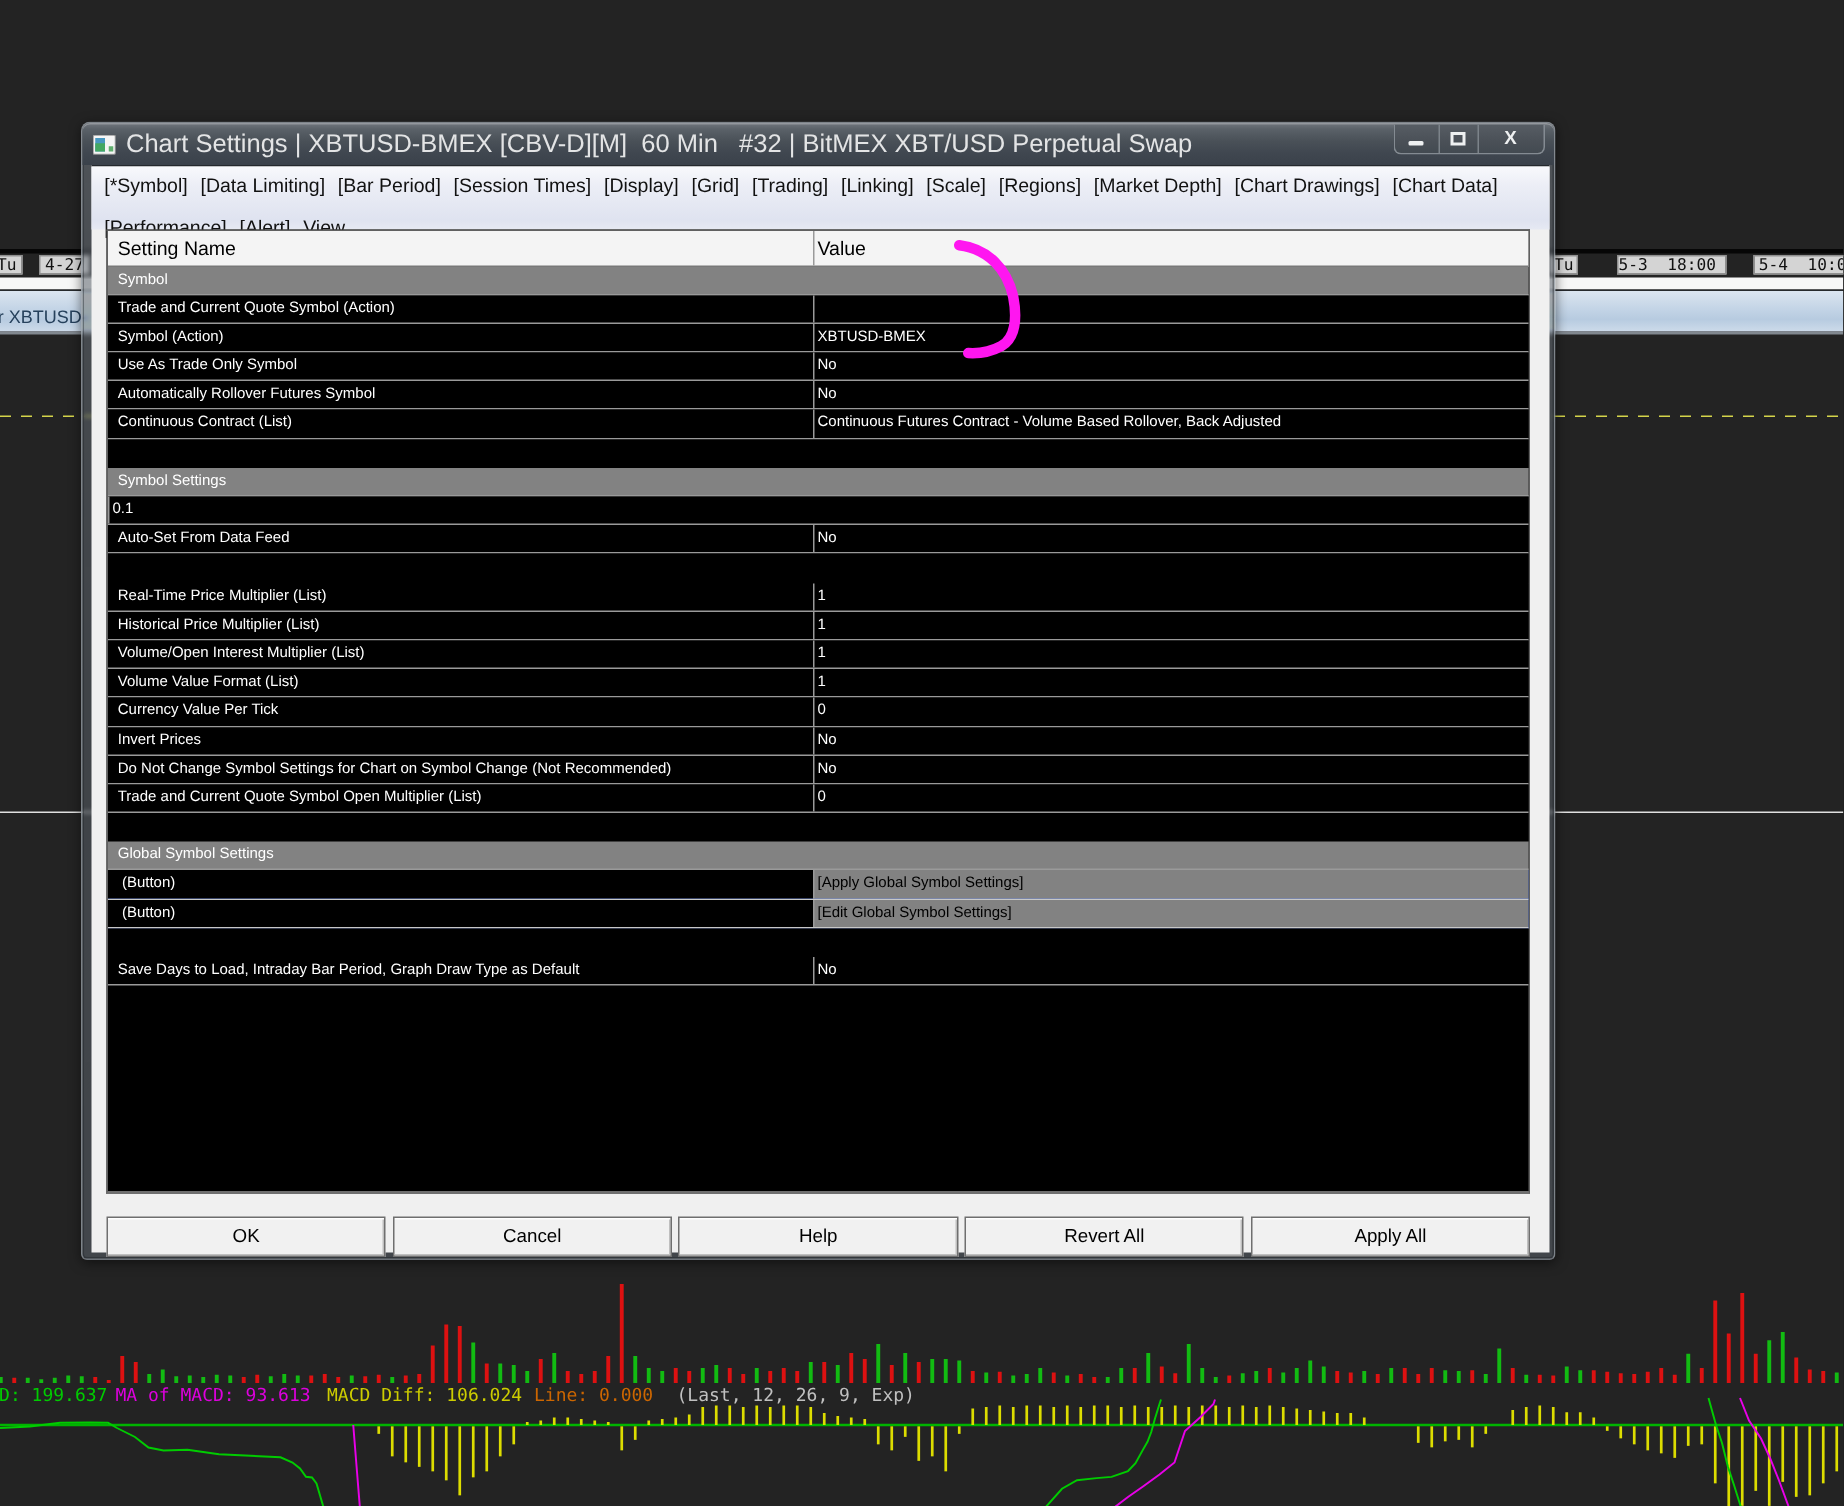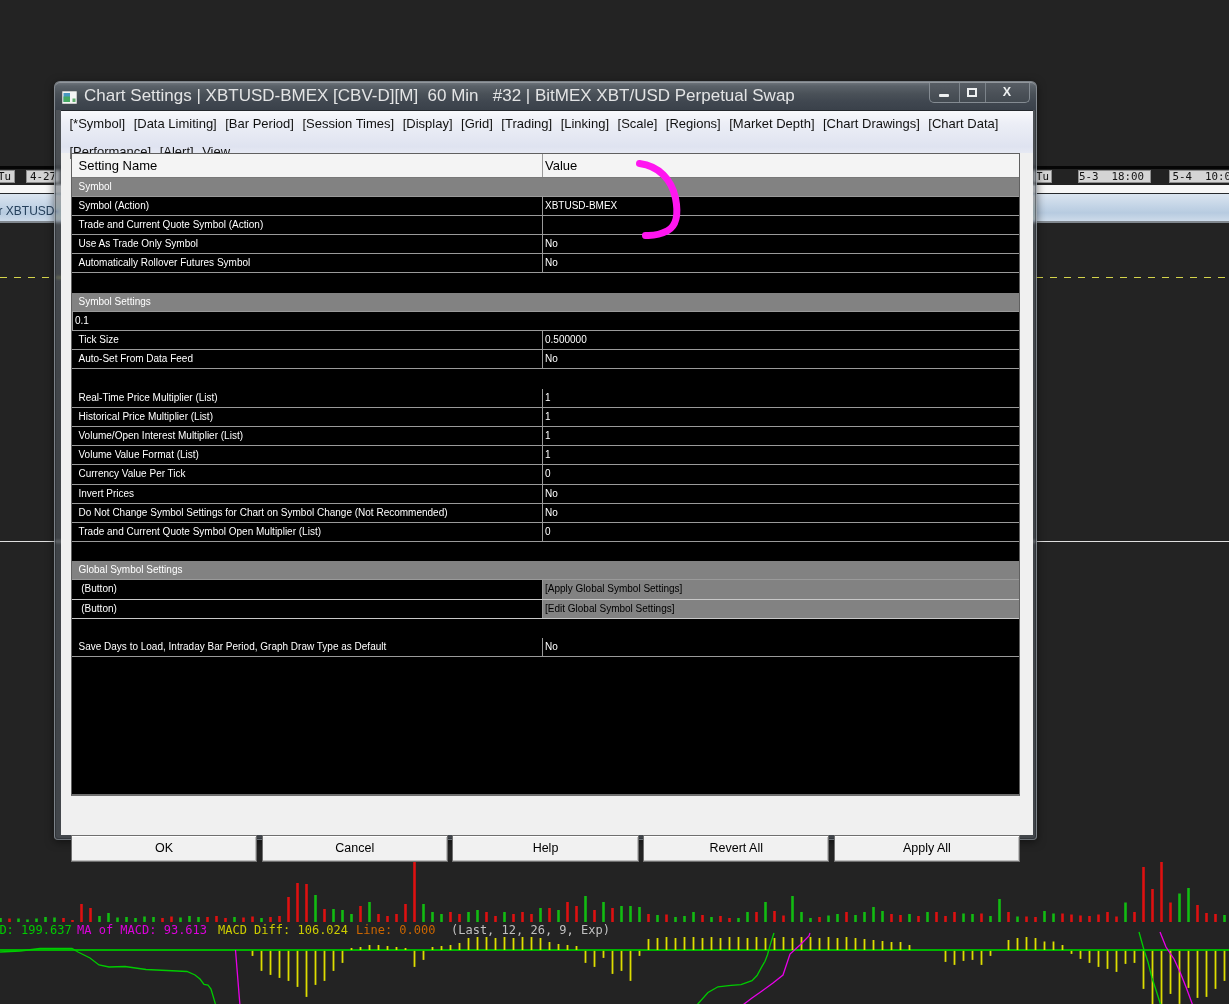--- a/index.html
+++ b/index.html
@@ -72,21 +72,21 @@
 .trow.item .name{width:470px;padding-left:6.5px;color:#fff;}
 .trow.item .value{flex:1;border-left:1px solid #9a9a9a;padding-left:2px;color:#fff;}
 .trow.section{background:#828282;border-bottom:1px solid #9a9a9a;}
 .trow.section .name{width:100%;padding-left:6.5px;color:#fff;}
 .trow.spacer{background:#000;border-bottom:none;height:19.2px;}
 .trow.button{background:#1d4ed8;border-bottom:1px solid #c8c8c8;}
 .trow.button .name{width:470px;padding-left:6.5px;color:#fff;background:#000;}
 .trow.button .value{flex:1;border-left:1px solid #9a9a9a;padding-left:2px;color:#000;background:#828282;}
 
 
-.dialog-buttons{position:absolute;left:10.5px;top:724px;width:949px;height:26.5px;display:flex;gap:4.5px;}
+.dialog-buttons{position:absolute;left:10.5px;top:700px;width:949px;height:26.5px;display:flex;gap:4.5px;}
 .dlg-btn{flex:1;background:#f1f1f1;border:1px solid #6f6f6f;font-size:12.5px;color:#000;
   text-align:center;line-height:24px;box-shadow:inset 0 1px 0 #fff,inset -1px -1px 0 #bfbfbf;
   font-family:"Liberation Sans",sans-serif;padding:0;}
 
 
 #arc-svg{position:absolute;left:0;top:0;width:1229px;height:1004px;pointer-events:none;z-index:50;}
 </style>
 </head>
 <body>
 
@@ -392,45 +392,45 @@
       <div class="settings-table">
         <div class="thead">
           <div class="th name">Setting Name</div>
           <div class="th value">Value</div>
         </div>
         <div id="tbody">
             <div class="trow section">
               <div class="cell name">Symbol</div>
             </div>
             <div class="trow item">
+              <div class="cell name">Trade and Current Quote Symbol (Action)</div>
+              <div class="cell value"></div>
+            </div>
+            <div class="trow item">
               <div class="cell name">Symbol (Action)</div>
               <div class="cell value">XBTUSD-BMEX</div>
             </div>
             <div class="trow item">
-              <div class="cell name">Trade and Current Quote Symbol (Action)</div>
-              <div class="cell value"></div>
-            </div>
-            <div class="trow item">
               <div class="cell name">Use As Trade Only Symbol</div>
               <div class="cell value">No</div>
             </div>
             <div class="trow item">
               <div class="cell name">Automatically Rollover Futures Symbol</div>
               <div class="cell value">No</div>
+            </div>
+            <div class="trow item">
+              <div class="cell name">Continuous Contract (List)</div>
+              <div class="cell value">Continuous Futures Contract - Volume Based Rollover, Back Adjusted</div>
             </div>
             <div class="trow spacer"></div>
             <div class="trow section">
               <div class="cell name">Symbol Settings</div>
             </div>
             <div class="trow item">
               <div class="cell value">0.1</div>
-            </div>
-            <div class="trow item">
-              <div class="cell name">Tick Size</div>
-              <div class="cell value">0.500000</div>
             </div>
             <div class="trow item">
               <div class="cell name">Auto-Set From Data Feed</div>
               <div class="cell value">No</div>
             </div>
             <div class="trow spacer"></div>
             <div class="trow item">
               <div class="cell name">Real-Time Price Multiplier (List)</div>
               <div class="cell value">1</div>
             </div>

